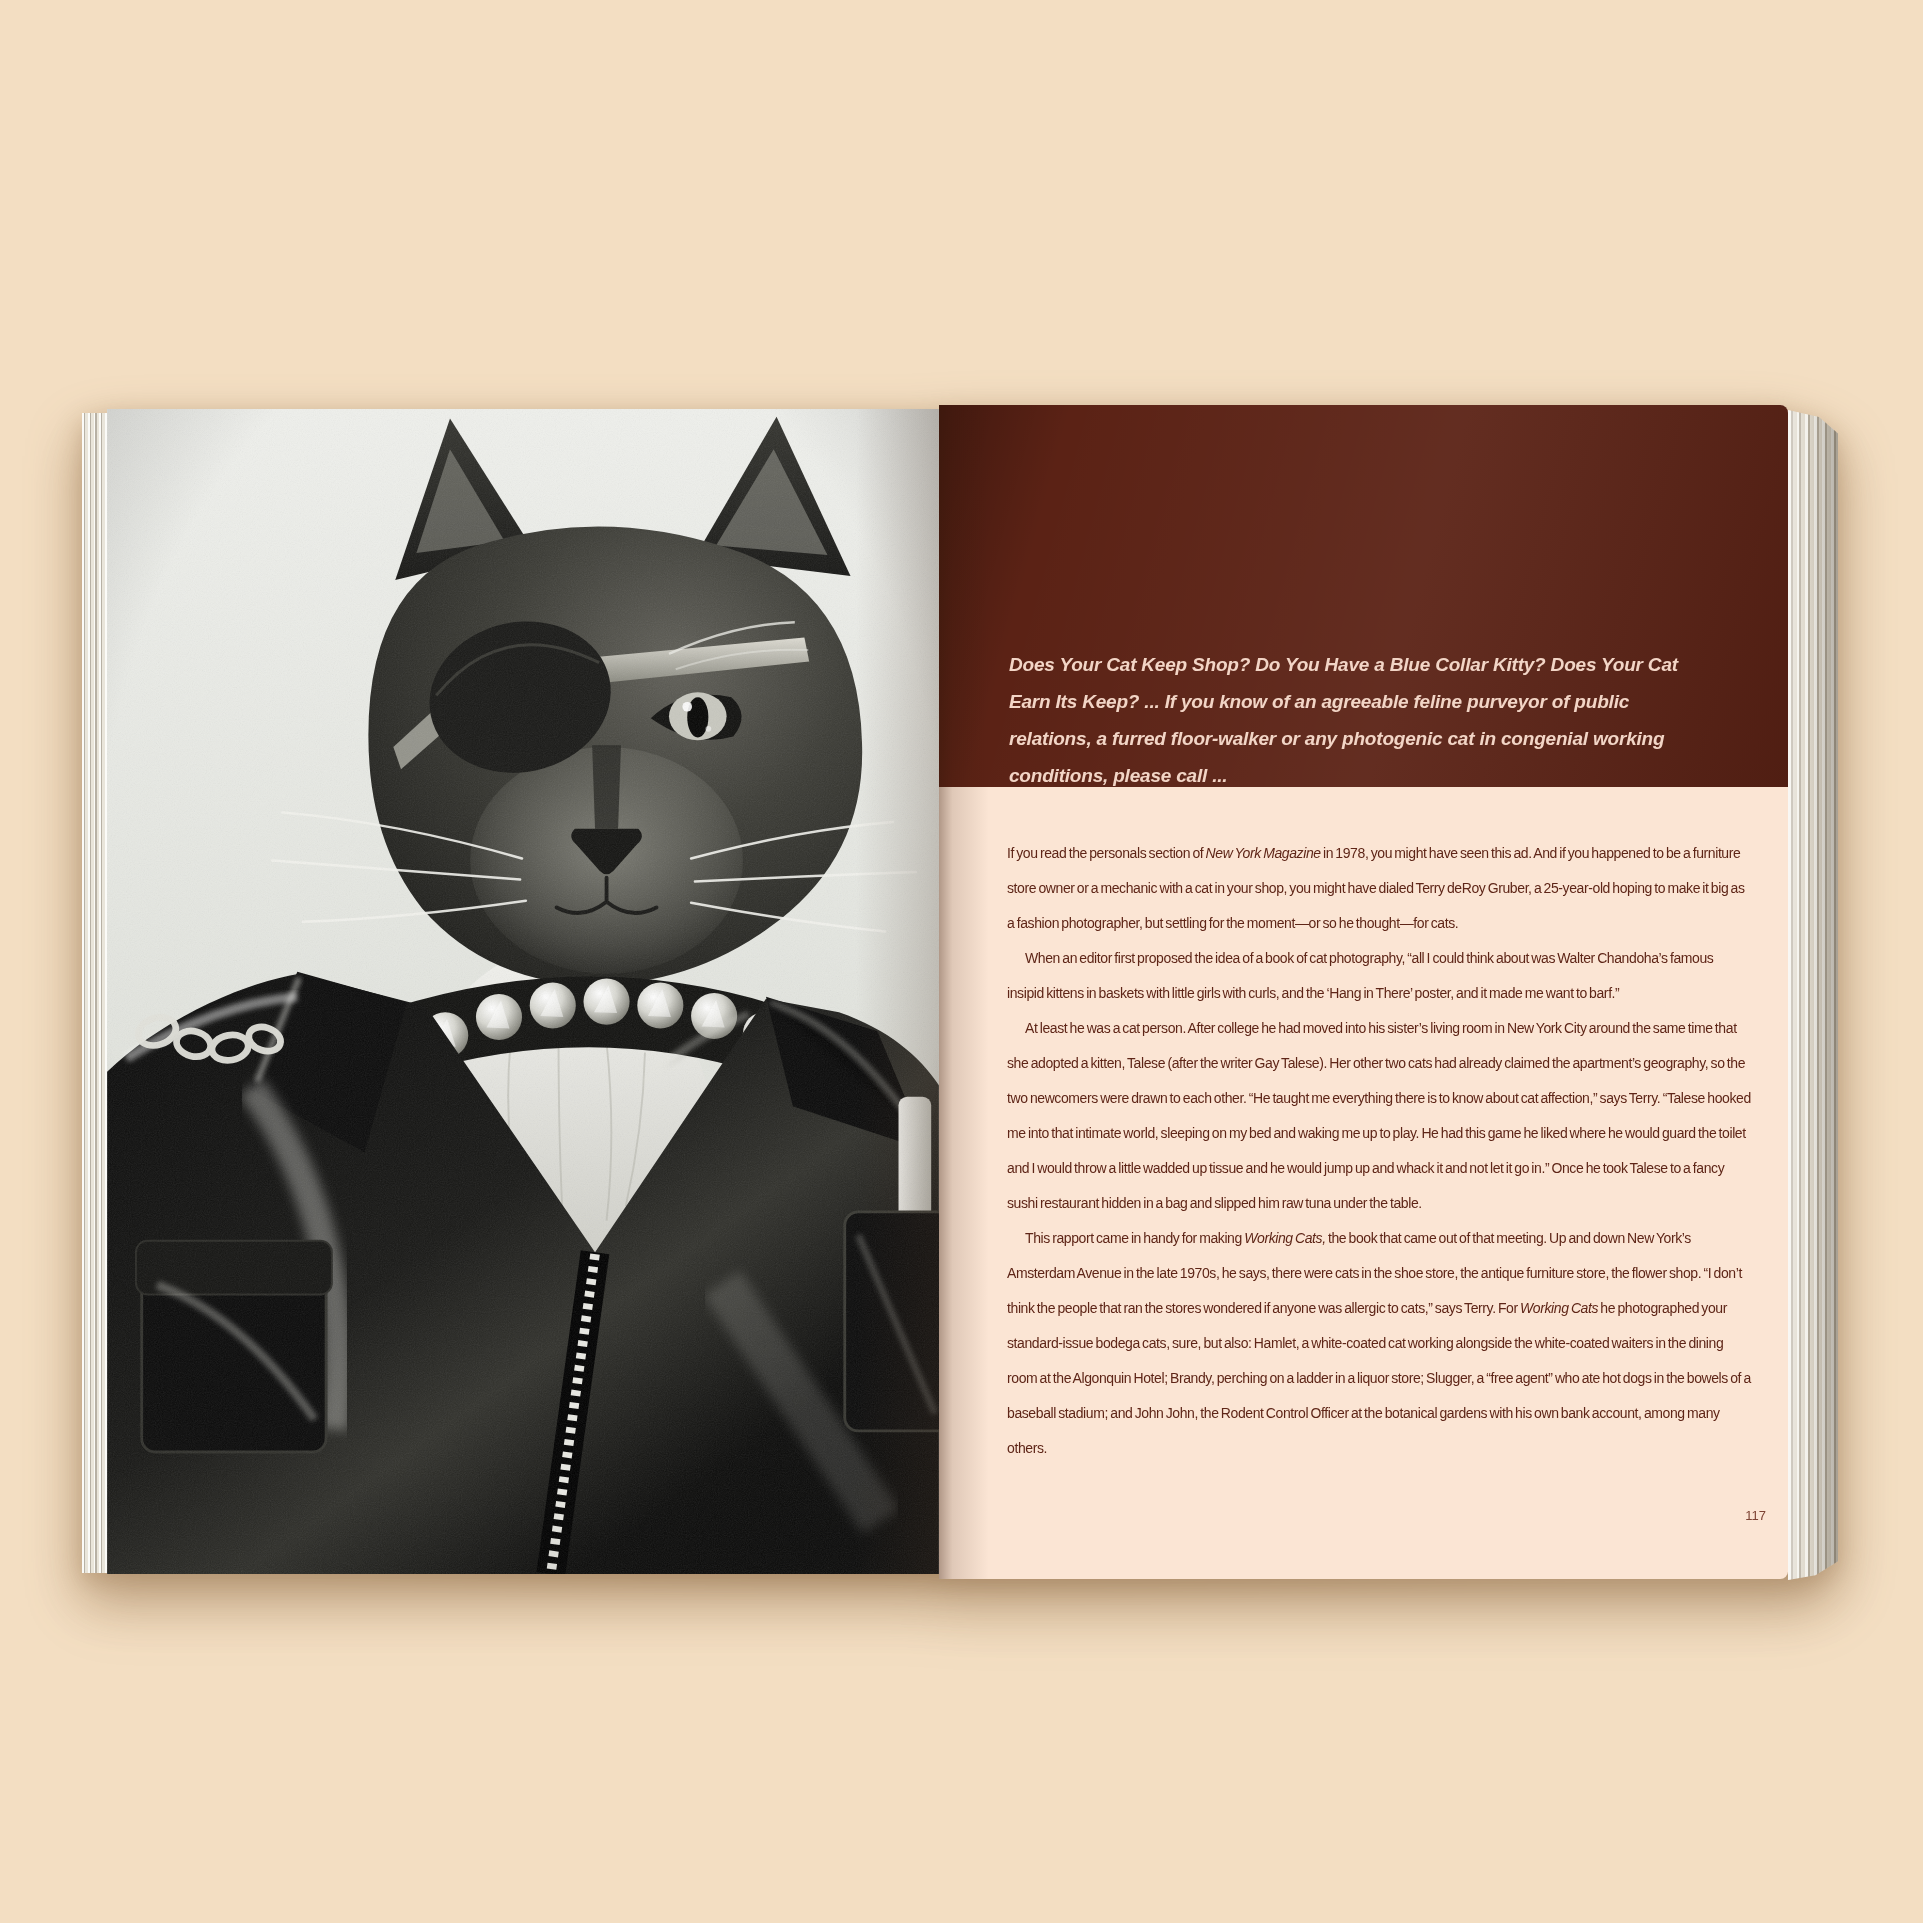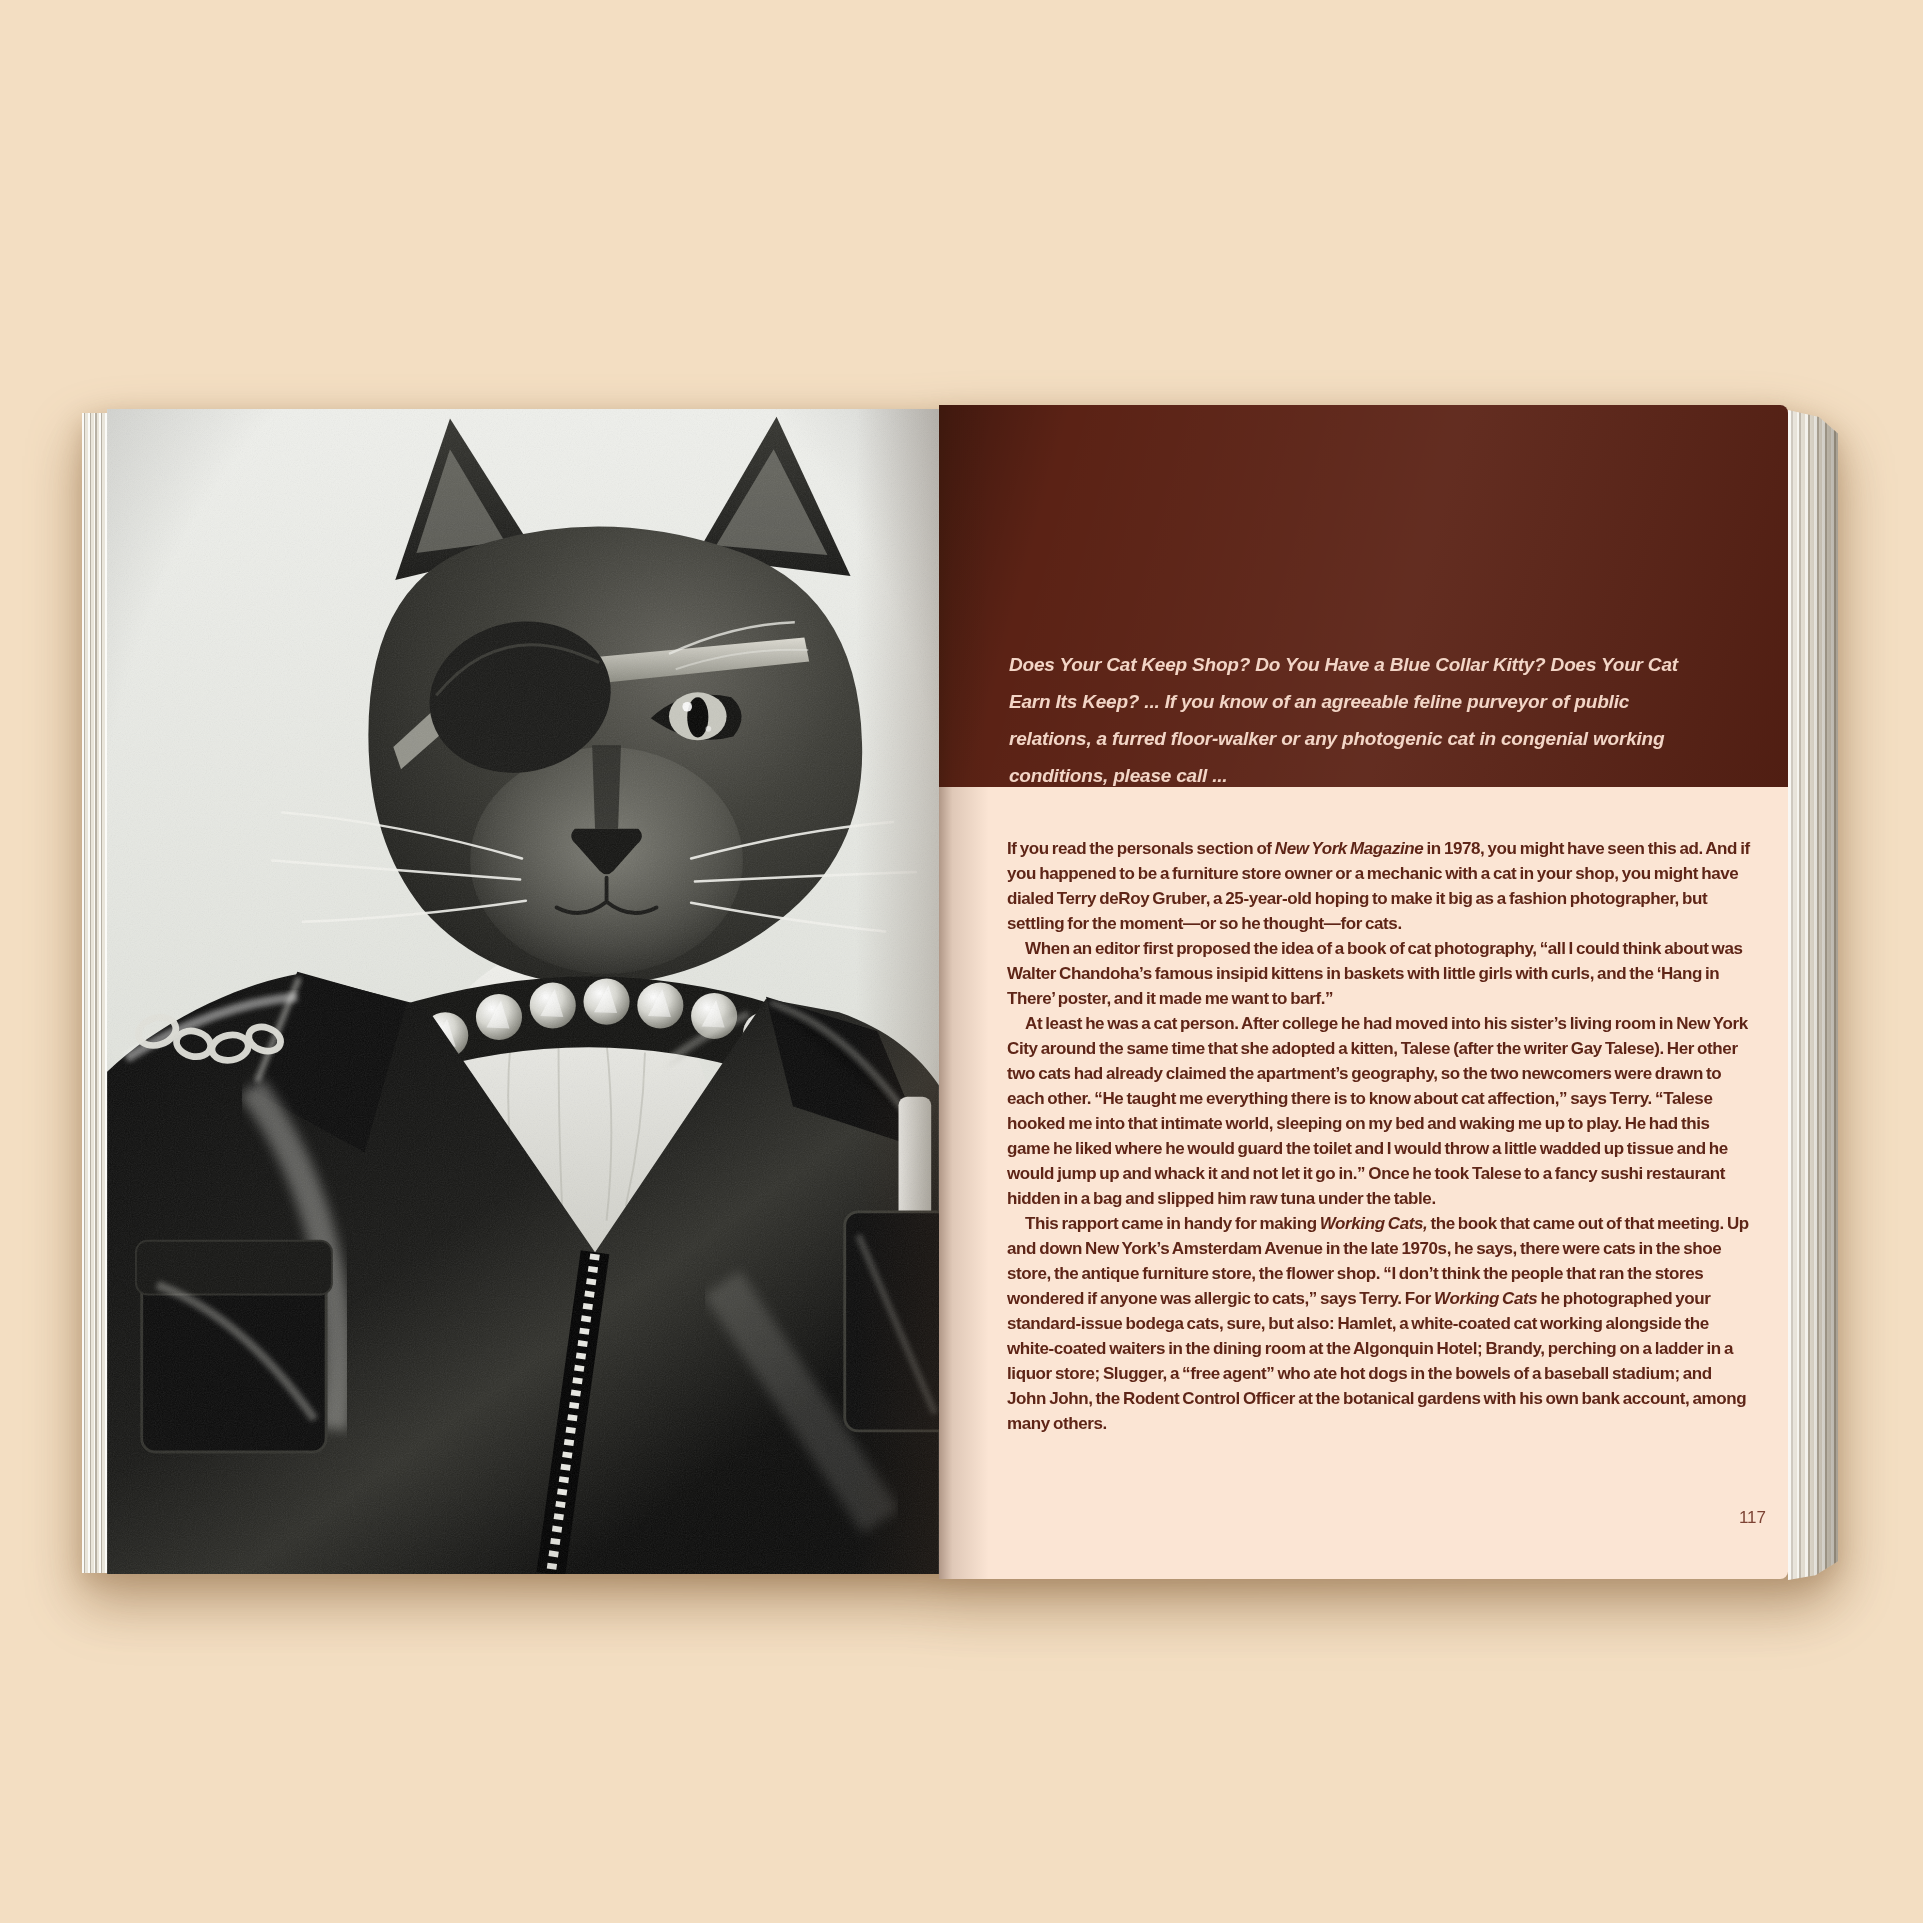--- a/index.html
+++ b/index.html
@@ -23,26 +23,26 @@
   .page-right{position:absolute;left:939px;top:377px;width:849px;height:1174px;background:var(--page_cream);
     border-radius:0 7.7px 7.7px 0;}
   .maroon{position:absolute;left:0;top:0;width:849px;height:382px;background:var(--header_block);
     border-radius:0 7.7px 0 0;
     background-image:linear-gradient(105deg,rgba(0,0,0,.28) 0%,rgba(0,0,0,0) 14%,rgba(255,255,255,.05) 55%,rgba(0,0,0,.12) 100%);}
   .gutter-shade{position:absolute;left:0;top:0;width:58px;height:1174px;pointer-events:none;
     background:linear-gradient(to right,rgba(55,25,10,.38) 0,rgba(55,25,10,.14) 13.4px,rgba(55,25,10,0) 50px);}
   .quote{position:absolute;left:70px;top:241px;width:692px;color:var(--quote_text);
     font-size:19px;line-height:37px;font-style:italic;font-weight:600;letter-spacing:-0.2px;}
   .article{position:absolute;left:68px;top:431px;width:745px;color:var(--body_text);
-    font-size:17px;line-height:25px;letter-spacing:-0.4px;word-spacing:-1.2px;font-weight:bold;}
+    font-size:14px;line-height:35px;letter-spacing:-0.4px;word-spacing:-1.2px;}
   .article p{margin:0;}
   .article p.indent{text-indent:18px;}
   .article em{font-style:italic;}
   .pageno{position:absolute;left:769px;top:1103px;width:58px;text-align:right;
-    color:var(--page_num);font-size:17px;letter-spacing:0;}
+    color:var(--page_num);font-size:13px;letter-spacing:0;}
   
   .edge-right{position:absolute;left:1788px;top:382px;width:50px;height:1170px;
     background:repeating-linear-gradient(90deg,#f4f2ec 0 2.9px,#b3ab9c 2.9px 4.8px,#ded8cb 4.8px 8.6px);
     border-radius:0 9.6px 9.6px 0;
     clip-path:polygon(0 0,62% .6%,100% 2%,100% 98.4%,55% 99.6%,0 100%);}
   .edge-right::after{content:"";position:absolute;inset:0;border-radius:0 9.6px 9.6px 0;
     background:linear-gradient(to right,rgba(255,255,255,.45),rgba(0,0,0,0) 40%,rgba(70,60,45,.35) 96%);}
   
   .floor-shadow{position:absolute;left:92px;top:1533px;width:1729px;height:61px;
     background:radial-gradient(ellipse at 50% 0%,rgba(110,75,40,.38),rgba(110,75,40,0) 70%);

